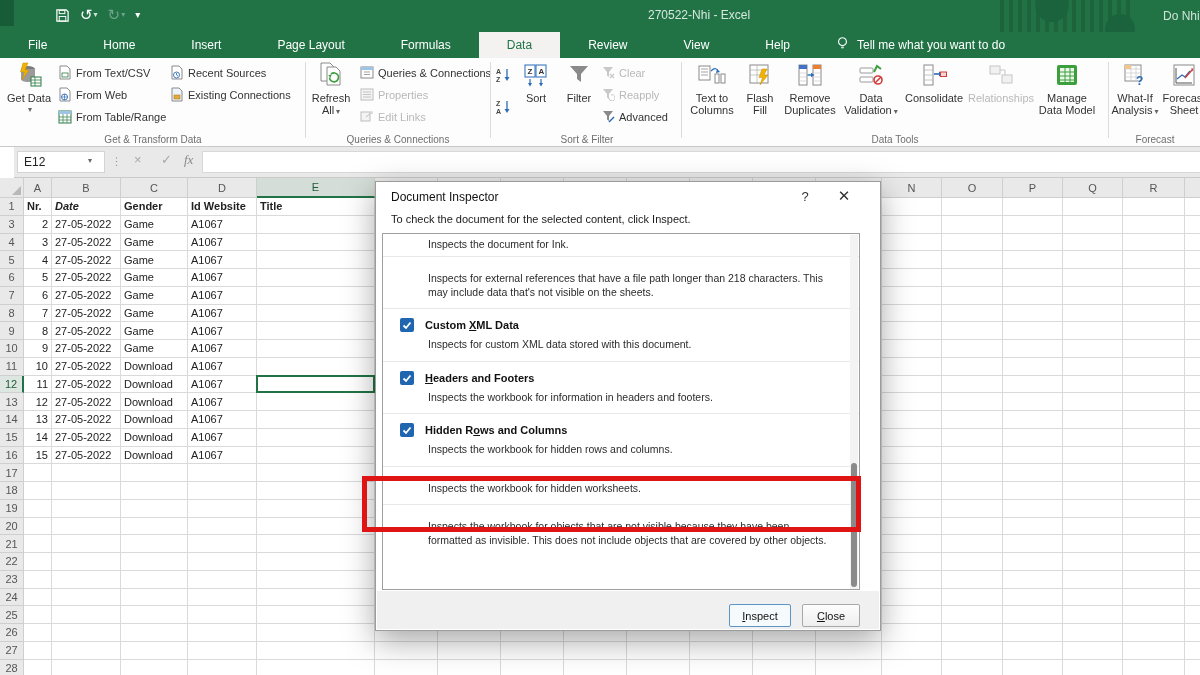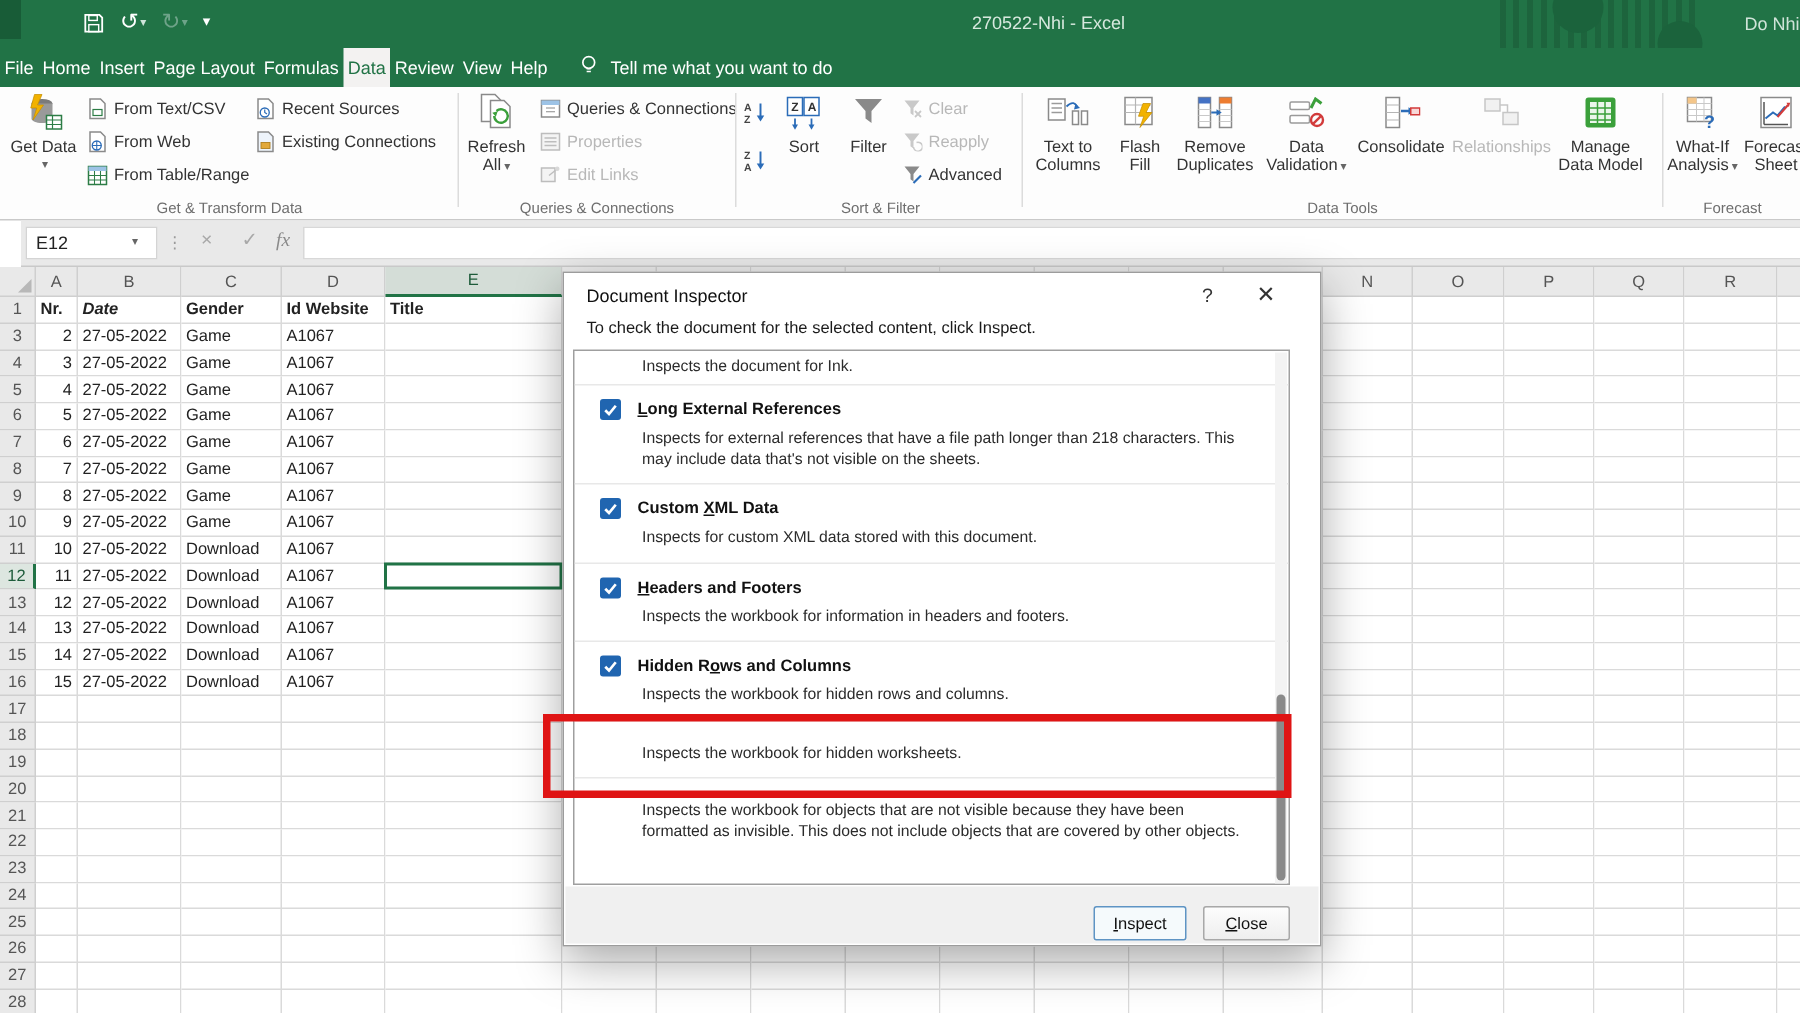--- a/index.html
+++ b/index.html
@@ -14,21 +14,21 @@
   .qat .dis { color:#6ea389; }
   .qat .mini { font-size:8px; margin-left:1px; color:#cfe5da; }
   #title-text { position:absolute; left:648px; top:8px; font-size:12px; color:#d7e8de; }
   #user-name { position:absolute; left:1163px; top:9px; font-size:12px; color:#cfe3d8; white-space:nowrap; }
   #tb-art { position:absolute; left:995px; top:0; width:140px; height:32px;
     background:repeating-linear-gradient(90deg, rgba(0,0,0,0) 0 5px, rgba(0,0,0,0.13) 5px 9px); }
   .tb-circle { position:absolute; border-radius:50%; background:#1b633c; }
 
   
   #tabrow { position:absolute; left:0; top:32px; width:1200px; height:26px; background:#217346; display:flex; align-items:stretch; }
-  .rtab { color:#fff; font-size:12px; padding:0 3px; display:flex; align-items:center; cursor:default; }
+  .rtab { color:#fff; font-size:12px; padding:0 28px; display:flex; align-items:center; cursor:default; }
   .rtab.active { background:#f3f2f1; color:#217346; }
   #tellme { display:flex; align-items:center; gap:8px; color:#fff; font-size:12px; padding-left:18px; }
 
   
   #ribbon { position:absolute; left:0; top:58px; width:1200px; height:89px; background:#fdfdfd; border-bottom:1px solid #c9c9c9; font-size:11px; color:#444; }
   .rgroup { position:absolute; top:0; height:88px; }
   .glabel { position:absolute; bottom:1px; left:0; right:0; text-align:center; font-size:10px; color:#6e6e6e; white-space:nowrap; }
   .gsep { position:absolute; top:4px; height:76px; width:1px; background:#dcdcdc; }
   .bbtn { position:absolute; top:2px; display:flex; flex-direction:column; align-items:center; text-align:center; line-height:12px; color:#333; }
   .bbtn .bicon { height:30px; display:flex; align-items:center; justify-content:center; margin-bottom:2px; }
@@ -998,28 +998,20 @@
 <div id="dialog">
   <div id="dlg-title">Document Inspector</div>
   <div id="dlg-help">?</div>
   <div id="dlg-close">✕</div>
   <div id="dlg-sub">To check the document for the selected content, click Inspect.</div>
 
   <div id="dlg-list">
     <div class="di-partial">Inspects the document for Ink.</div>
 
     <div class="di-item">
-      <div class="di-head">
-        <span class="cb">
-            <svg width="10" height="10" viewBox="0 0 10 10">
-              <polyline points="1.5,5.5 4,8 8.5,2.5" fill="none" stroke="#fff" stroke-width="1.8"></polyline>
-            </svg>
-          </span>
-        <span class="di-label"><span></span><u>L</u><span>ong External References</span></span>
-      </div>
       <div class="di-desc">Inspects for external references that have a file path longer than 218 characters. This may include data that's not visible on the sheets.</div>
     </div>
 
     <div class="di-item">
       <div class="di-head">
         <span class="cb">
             <svg width="10" height="10" viewBox="0 0 10 10">
               <polyline points="1.5,5.5 4,8 8.5,2.5" fill="none" stroke="#fff" stroke-width="1.8"></polyline>
             </svg>
           </span>

